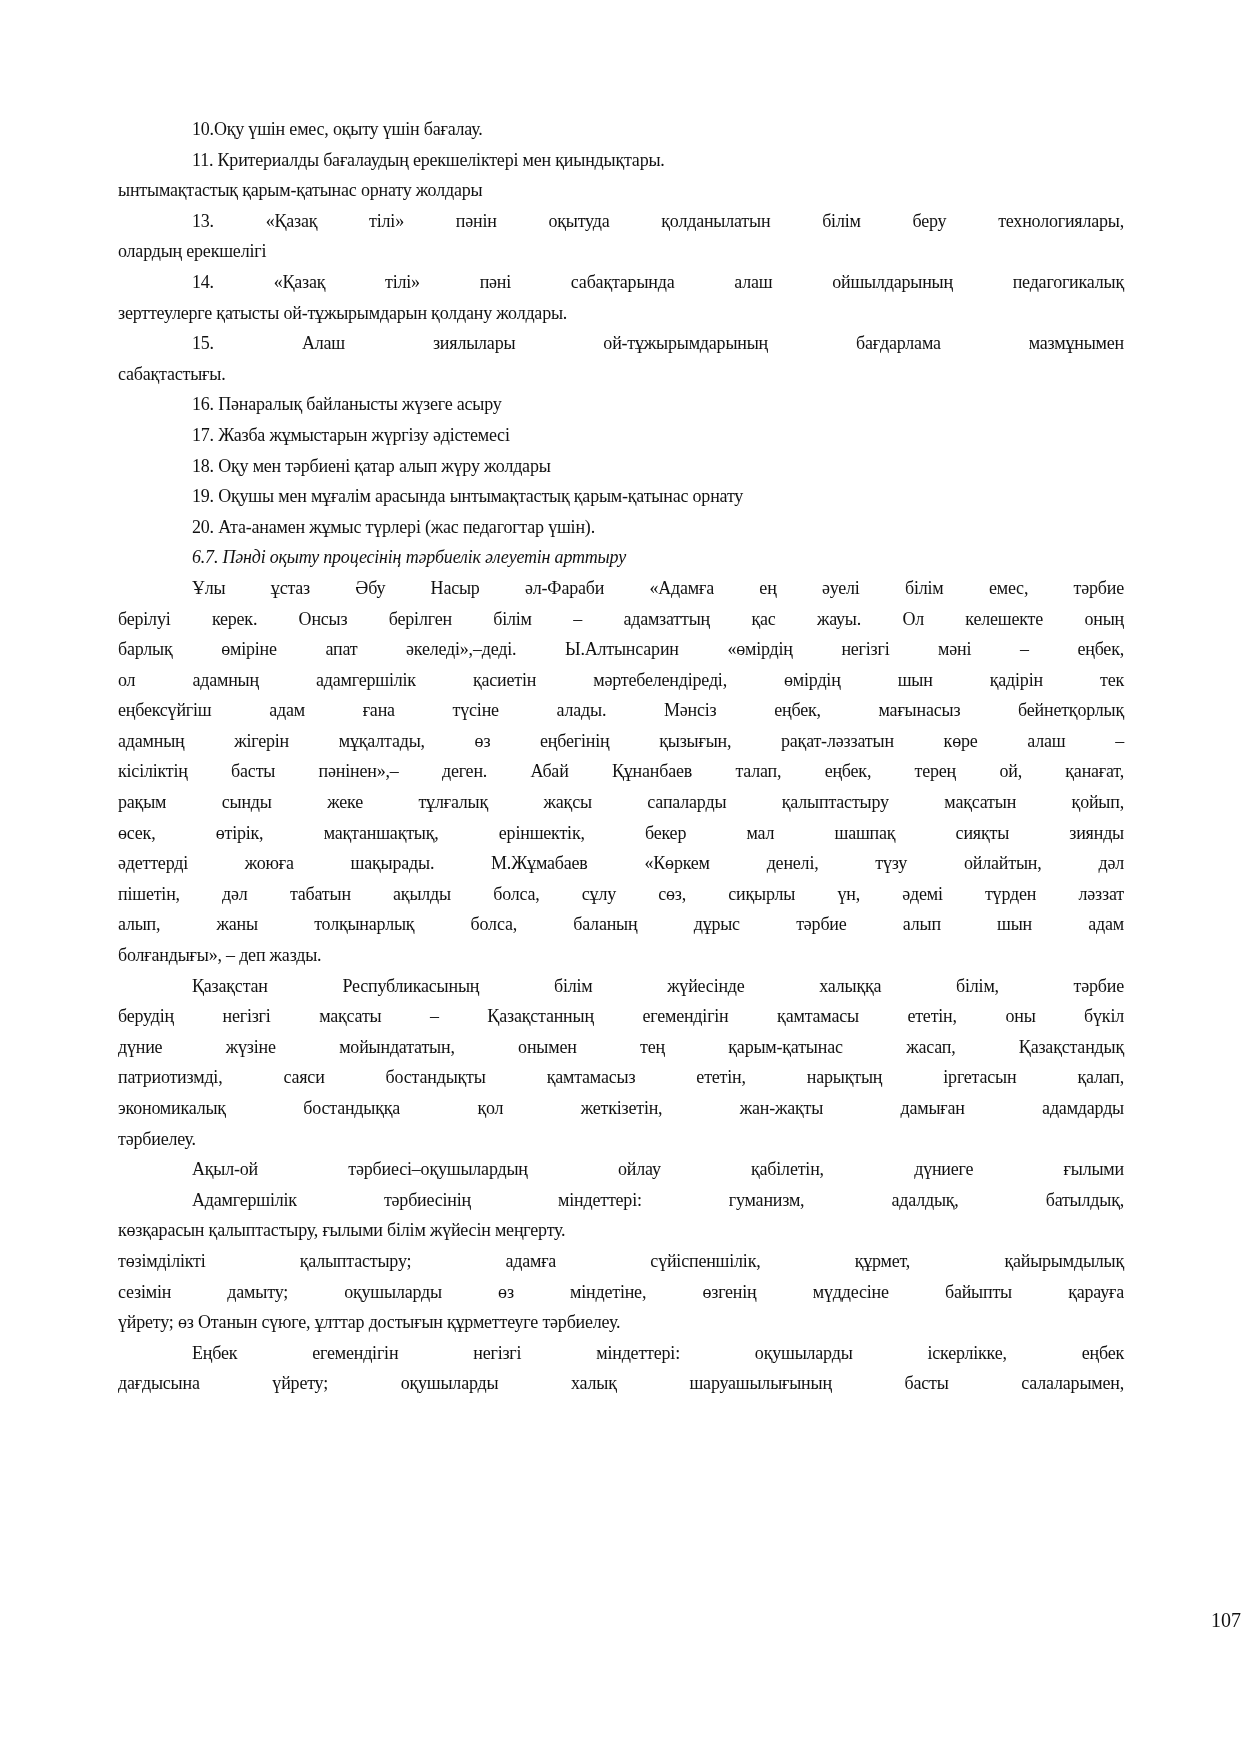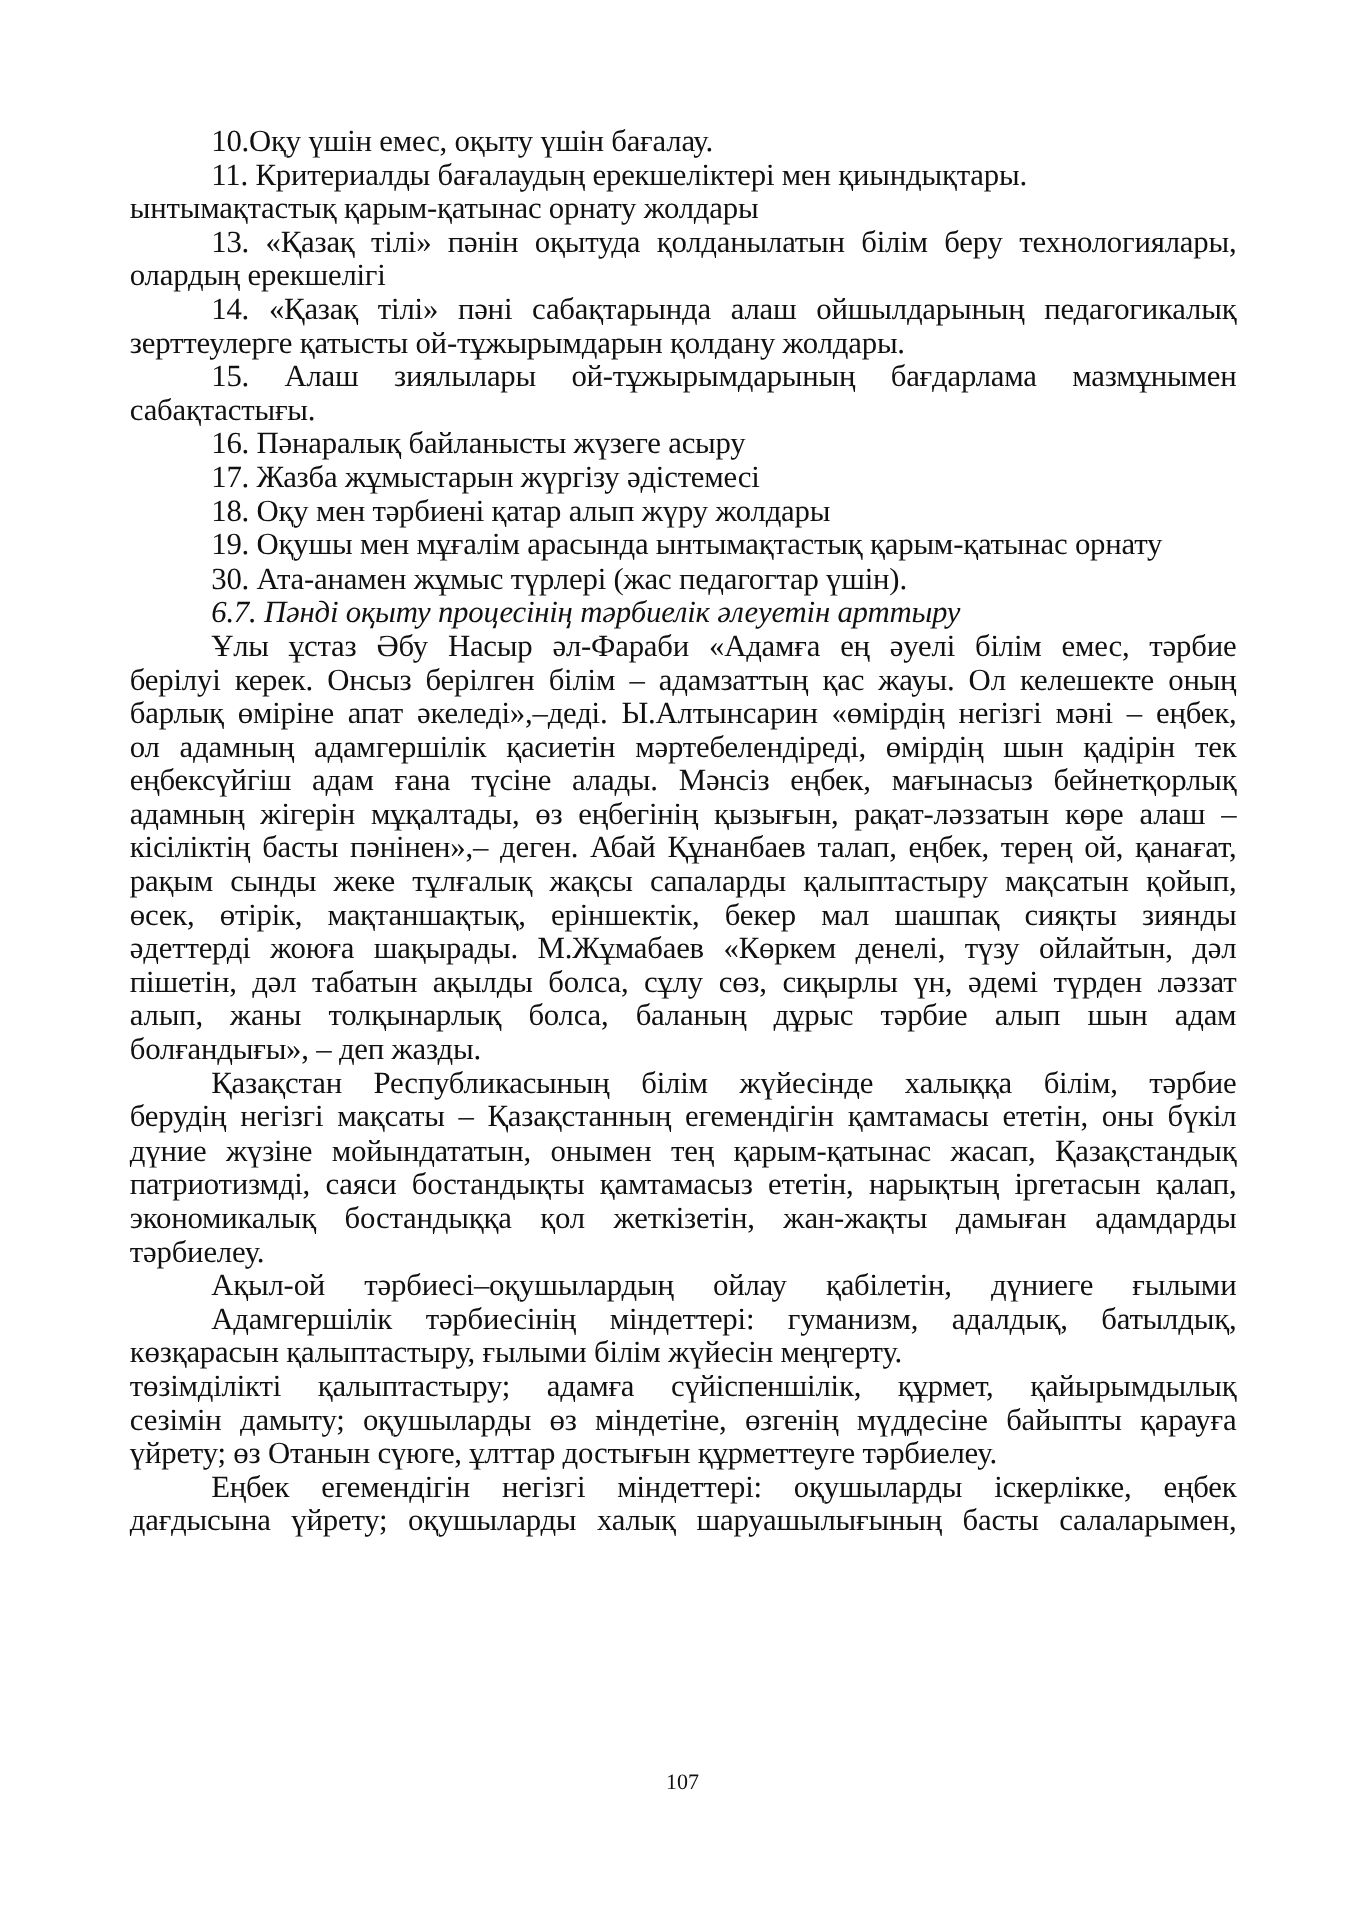--- a/index.html
+++ b/index.html
@@ -15,38 +15,38 @@
     font-family: "Liberation Serif", "DejaVu Serif", serif;
     color: #111111;
   }
   .page {
     position: absolute;
     left: 118px;
     top: 114px;
     width: 1006px;
   }
   .line {
-    font-size: 28px;
+    font-size: 18px;
     line-height: 30.6px;
     white-space: nowrap;
     letter-spacing: -0.2px;
   }
   .indent { padding-left: 74px; }
   .justify {
     text-align: justify;
     text-align-last: justify;
     white-space: normal;
   }
   .italic { font-style: italic; font-family: Liberation Serif, serif; }
   .page-number {
     position: absolute;
     left: 0;
     width: 1241px;
     top: 1609px;
-    text-align: center;
+    text-align: right;
     font-size: 20px;
     font-family: "Liberation Serif", "DejaVu Serif", serif;
   }
 </style>
 </head>
 <body>
 
 <div class="page">
   <div class="line indent">10.Оқу үшін емес, оқыту үшін бағалау.</div>
   <div class="line indent">11.  Критериалды бағалаудың ерекшеліктері мен қиындықтары.</div>
@@ -54,21 +54,21 @@
   <div class="line indent justify">13. «Қазақ тілі» пәнін оқытуда қолданылатын білім беру технологиялары,</div>
   <div class="line">олардың ерекшелігі</div>
   <div class="line indent justify">14. «Қазақ тілі» пәні сабақтарында алаш ойшылдарының педагогикалық</div>
   <div class="line">зерттеулерге қатысты ой-тұжырымдарын қолдану жолдары.</div>
   <div class="line indent justify">15. Алаш зиялылары ой-тұжырымдарының бағдарлама мазмұнымен</div>
   <div class="line">сабақтастығы.</div>
   <div class="line indent">16. Пәнаралық байланысты жүзеге асыру</div>
   <div class="line indent">17. Жазба жұмыстарын жүргізу әдістемесі</div>
   <div class="line indent">18. Оқу мен тәрбиені қатар алып жүру жолдары</div>
   <div class="line indent">19. Оқушы мен мұғалім арасында ынтымақтастық қарым-қатынас орнату</div>
-  <div class="line indent">30. Ата-анамен жұмыс түрлері (жас педагогтар үшін).</div>
+  <div class="line indent">20. Ата-анамен жұмыс түрлері (жас педагогтар үшін).</div>
   <div class="line indent italic">6.7. Пәнді оқыту процесінің тәрбиелік әлеуетін арттыру</div>
   <div class="line indent justify">Ұлы ұстаз Әбу Насыр әл-Фараби «Адамға ең әуелі білім емес, тәрбие</div>
   <div class="line justify">берілуі керек. Онсыз берілген білім – адамзаттың қас жауы. Ол келешекте оның</div>
   <div class="line justify">барлық өміріне апат әкеледі»,–деді.  Ы.Алтынсарин «өмірдің негізгі мәні – еңбек,</div>
   <div class="line justify">ол адамның адамгершілік қасиетін мәртебелендіреді, өмірдің шын қадірін тек</div>
   <div class="line justify">еңбексүйгіш адам ғана түсіне алады. Мәнсіз еңбек, мағынасыз бейнетқорлық</div>
   <div class="line justify">адамның жігерін мұқалтады, өз еңбегінің қызығын, рақат-ләззатын көре алаш –</div>
   <div class="line justify">кісіліктің басты пәнінен»,– деген. Абай Құнанбаев талап, еңбек, терең ой, қанағат,</div>
   <div class="line justify">рақым сынды жеке тұлғалық жақсы сапаларды қалыптастыру мақсатын қойып,</div>
   <div class="line justify">өсек, өтірік, мақтаншақтық, еріншектік, бекер мал шашпақ сияқты зиянды</div>

